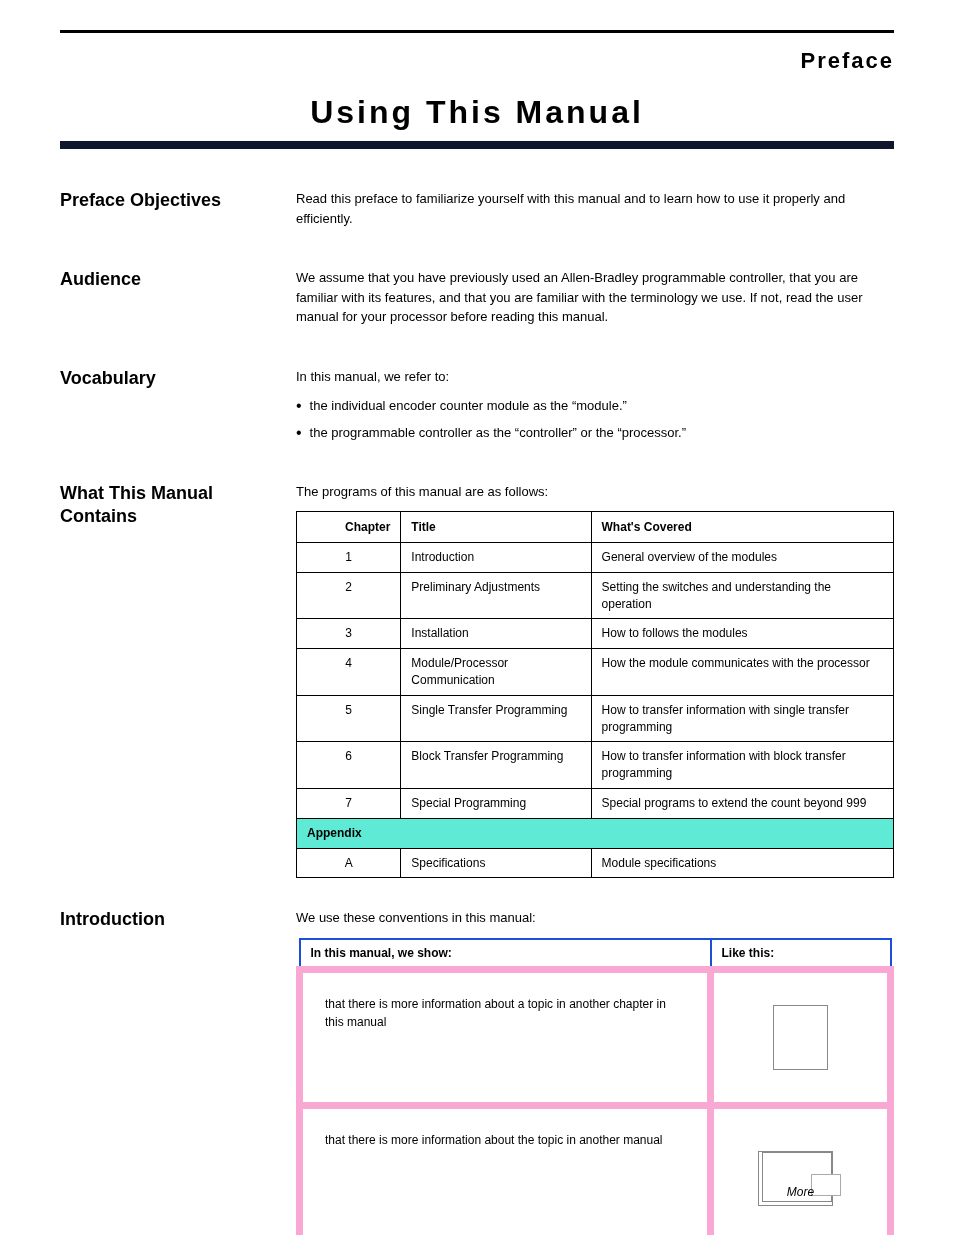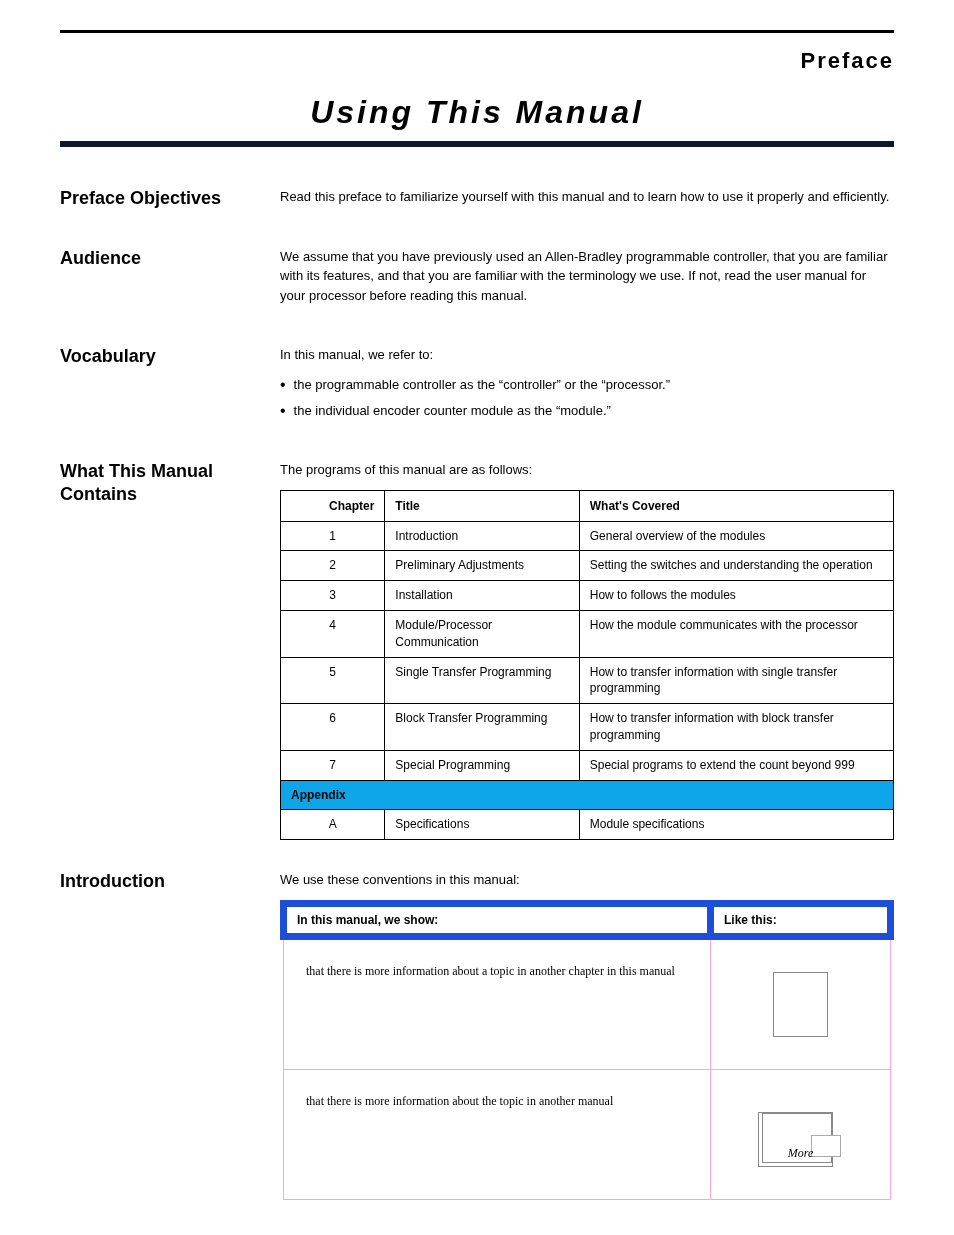--- a/index.html
+++ b/index.html
@@ -39,33 +39,33 @@
     }
 
     
     .page-title {
       text-align: center;
       margin: 20px 60px 40px 60px;
       font-size: 32px;
       font-weight: bold;
       letter-spacing: 3px;
       font-family: Arial, Helvetica, sans-serif;
-      border-bottom: 6px solid #0f172a;
+      border-bottom: 8px solid #0f172a;
       padding-bottom: 10px;
-      font-style: italic;
     }
 
     
     .content {
       margin: 0 60px;
     }
 
     .section {
       display: flex;
       margin-bottom: 30px;
+      gap: 16px;
     }
 
     .section-label {
       width: 220px;
       min-width: 220px;
       font-size: 18px;
       font-weight: bold;
       font-family: Arial, Helvetica, sans-serif;
       padding-right: 20px;
       line-height: 1.3;
@@ -128,34 +128,33 @@
 
     
     .conv-table {
       width: 100%;
       border-collapse: collapse;
       margin-top: 10px;
       font-size: 12px;
     }
 
     .conv-table th {
-      border: 7px solid #1d4ed8;
+      border: 2px solid #1d4ed8;
       padding: 4px 10px;
       font-weight: bold;
       text-align: left;
       font-size: 12px;
     }
 
     .conv-table td {
-      border: 1px solid #f9a8d4;
+      border: 7px solid #f9a8d4;
       padding: 22px;
       vertical-align: top;
       font-size: 12px;
       line-height: 1.5;
-      font-family: Liberation Serif, serif;
     }
 
     
     .footer {
       position: absolute;
       bottom: 20px;
       right: 60px;
       font-size: 11px;
       color: #000;
     }
@@ -191,24 +190,24 @@
         <p>We assume that you have previously used an Allen-Bradley programmable controller, that you are familiar with its features, and that you are familiar with the terminology we use.  If not, read the user manual for your processor before reading this manual.</p>
       </div>
     </div>
 
     <div class="section">
       <div class="section-label">Vocabulary</div>
       <div class="section-content">
         <p>In this manual, we refer to:</p>
         <ul class="bullet-list">
           <li>
-              <span>the programmable controller as the “controller” or the “processor.”</span>
+              <span>the individual encoder counter module as the “module.”</span>
             </li>
           <li>
-              <span>the individual encoder counter module as the “module.”</span>
+              <span>the programmable controller as the “controller” or the “processor.”</span>
             </li>
         </ul>
       </div>
     </div>
 
     <div class="section">
       <div class="section-label">
         <span>What This Manual Contains</span>
       </div>
       <div class="section-content">
@@ -251,21 +250,21 @@
       <td style="text-align:center;">6</td>
       <td>Block Transfer Programming</td>
       <td>How to transfer information with block transfer programming</td>
     </tr>
               <tr>
       <td style="text-align:center;">7</td>
       <td>Special Programming</td>
       <td>Special programs to extend the count beyond 999</td>
     </tr>
               <tr>
-    <td colspan="3" style="font-weight:bold; background:#0ea5e9;">Appendix</td>
+    <td colspan="3" style="font-weight:bold; background:#5eead4;">Appendix</td>
   </tr>
               <tr>
       <td style="text-align:center;">A</td>
       <td>Specifications</td>
       <td>Module specifications</td>
     </tr>
             </tbody>
         </table>
       </div>
     </div>

